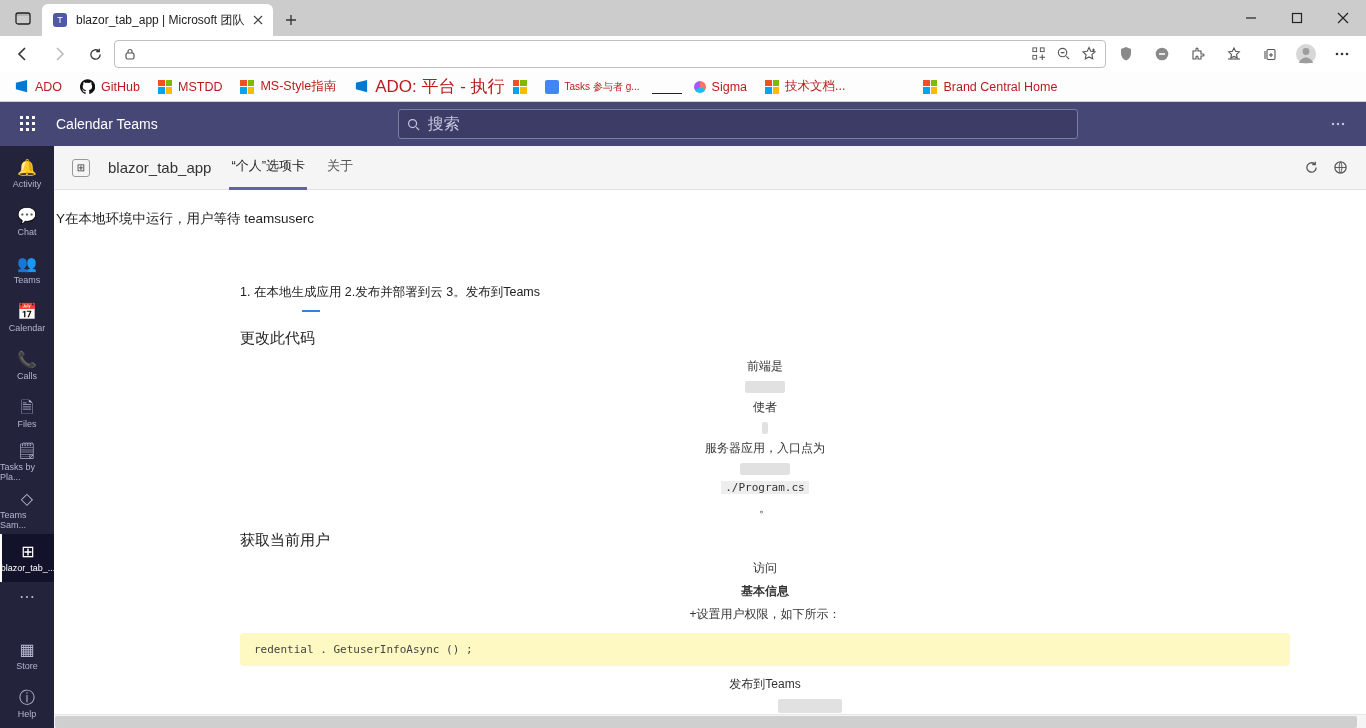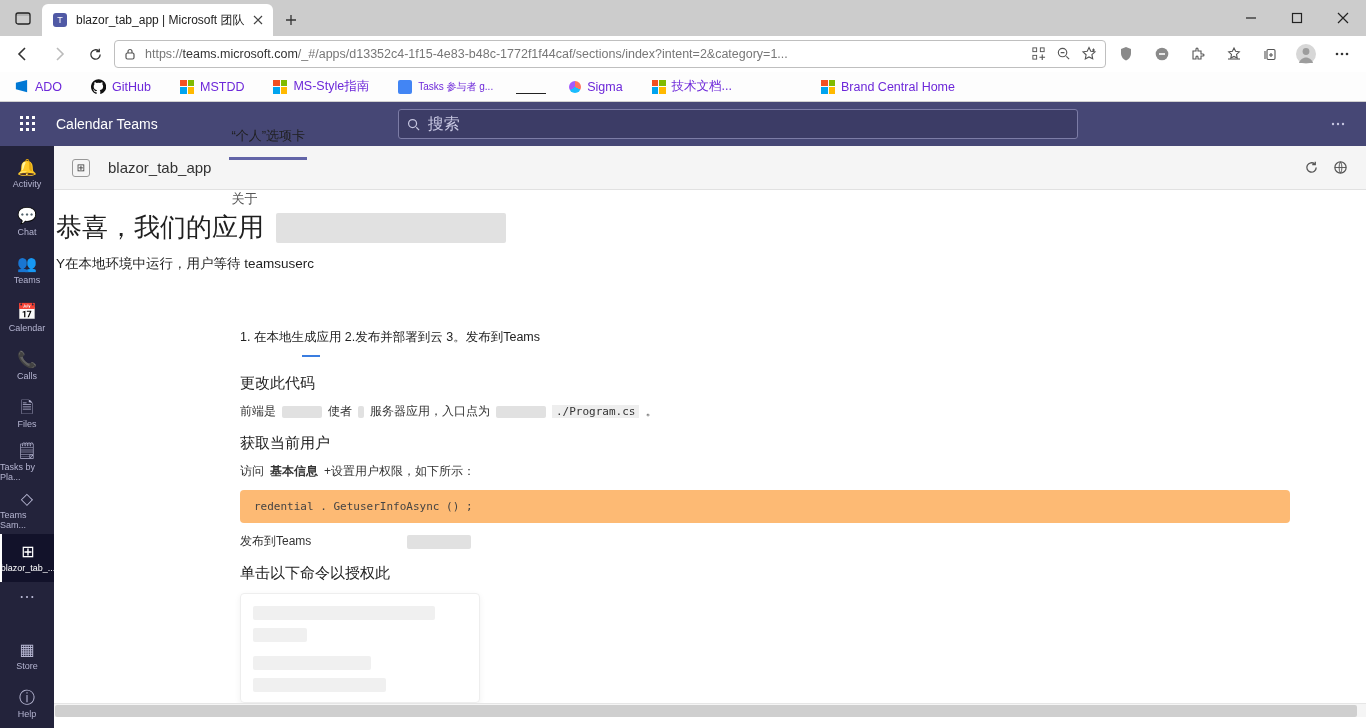--- a/index.html
+++ b/index.html
@@ -18,21 +18,21 @@
 
   .addrbar { height: 36px; background: #ffffff; display: flex; align-items: center; padding: 0 6px; gap: 2px; }
   .addrbar .icoslot { width: 34px; height: 32px; display: flex; align-items: center; justify-content: center; color:#555; }
   .addrbar .icoslot.disabled { color:#bbb; }
   .url { flex: 1; height: 28px; border: 1px solid #bfbfbf; border-radius: 4px; display: flex; align-items: center; padding: 0 8px; font-size: 12.5px; color: #555; gap: 8px;}
   .url .site { color:#333; }
   .url .path { color:#777; white-space: nowrap; overflow: hidden; text-overflow: ellipsis; }
   .rico { display:flex; align-items:center; }
   .rico .icoslot { width: 36px; }
 
-  .bookmarks { height: 30px; background: #fdfdfd; border-bottom: 1px solid #d0d0d0; display: flex; align-items: center; padding: 0 8px; gap: 17px; font-size: 12.5px; color:#6d28d9;}
+  .bookmarks { height: 30px; background: #fdfdfd; border-bottom: 1px solid #d0d0d0; display: flex; align-items: center; padding: 0 8px; gap: 6px; font-size: 12.5px; color:#b91c1c;}
   .bookmarks .bm { display: flex; align-items: center; gap: 6px; padding: 2px 6px; white-space: nowrap; }
   .msgrid { width:14px; height:14px; display:grid; grid-template-columns:1fr 1fr; grid-template-rows:1fr 1fr; gap:1px;}
   .msgrid span:nth-child(1){background:#f25022;} .msgrid span:nth-child(2){background:#7fba00;}
   .msgrid span:nth-child(3){background:#00a4ef;} .msgrid span:nth-child(4){background:#ffb900;}
   .adoicon{ color:#0078d4; }
   .ghicon{ color:#111; }
   .figicon{ width:12px; height:12px; background:conic-gradient(#ff7262 0 33%, #1abcfe 33% 66%, #a259ff 66% 100%); border-radius:50%;}
   .docfav{ width:14px; height:14px; background:#4285f4; border-radius:2px; position:relative;}
 
   
@@ -49,35 +49,35 @@
   .leftrail .item { width:54px; height:48px; display:flex; flex-direction:column; align-items:center; justify-content:center; font-size:9px; gap:3px; cursor:pointer;}
   .leftrail .item.selected { background:#12122a; color:#fff; border-left:2px solid #fff;}
   .leftrail .spacer { flex:1; }
   .leftrail .item .ic { font-size:16px; line-height:1; }
   .leftrail .ellips { height:28px; display:flex; align-items:center; justify-content:center; color:#b5b5d1;}
 
   .content { flex:1; background:#fff; display:flex; flex-direction:column; min-height:0;}
   .apphdr { height: 44px; border-bottom:1px solid #e1e1e1; display:flex; align-items:center; padding: 0 18px; gap:18px; color:#333; background:#f5f5f5;}
   .appicon{ width:18px; height:18px; border:1px solid #999; border-radius:3px; display:flex; align-items:center; justify-content:center; font-size:10px;}
   .appname{ font-weight:400; font-size:15px; }
-  .apptabs{ display:flex; gap:18px; font-size:13px; color:#555;flex-direction:column;}
+  .apptabs{ display:flex; gap:18px; font-size:13px; color:#555;}
   .apptabs .t { padding:12px 2px; cursor:pointer; }
   .apptabs .t.active { border-bottom:3px solid #6264a7; color:#1f1f1f; font-weight:400;}
   .apphdr .right{ margin-left:auto; display:flex; gap:14px; color:#555;}
 
   .page { flex:1; overflow-y:auto; overflow-x:auto; padding: 16px 0 0 0; color:#1f1f1f; position:relative;}
   .page .mask { display:inline-block; background:#e1e1e1; border-radius:2px; }
   .h1 { font-size:26px; font-weight:400; padding:4px 0 6px 2px; display:flex; align-items:center; gap:12px;}
   .sub { font-size:13.5px; padding: 4px 0 0 2px; }
   .inner { margin: 56px 0 0 186px; width: 1050px; font-size:12.5px; color:#222;}
   .inner ol { list-style:none; }
   .inner .h2{ font-size:15px; margin:14px 0 10px 0;}
-  .inner .smalltxt{ font-size:12px; color:#333; display:flex; gap:6px; align-items:center;}
+  .inner .smalltxt{ font-size:12px; color:#333; display:flex; gap:6px; align-items:center;flex-direction:column;}
   .inner .underline{ display:inline-block; width:18px; border-bottom:2px solid #3a7de0; margin:4px 0 0 62px;}
-  .codeblock{ background:#fdba74; border-radius:4px; padding:10px 14px; font-family:Consolas,monospace; font-size:11px; margin:10px 0; color:#444;}
+  .codeblock{ background:#fef9c3; border-radius:4px; padding:10px 14px; font-family:Consolas,monospace; font-size:11px; margin:10px 0; color:#444;}
   .pathbox{ background:#eee; padding:0 4px; font-family:Consolas,monospace; font-size:11px;}
   .card{ width:240px; height:110px; border:1px solid #eee; box-shadow:0 2px 6px rgba(0,0,0,.06); border-radius:4px; margin-top:10px; padding:12px;}
   .card .line{ height:14px; background:#f0f0f0; border-radius:2px; margin-bottom:8px;}
   .scrollbar-x { position:sticky; bottom:0; height:14px; background:#f5f5f5; border-top:1px solid #e6e6e6;}
   .scrollbar-x .thumb{ height:12px; margin-top:1px; margin-left:1px; width:99.2%; background:#cfcfcf; border-radius:2px;}
 
   svg{ display:block; }
 </style>
 </head>
 <body>
@@ -146,21 +146,20 @@
           <path d="M12 1.8V5h-3.2" fill="none" stroke="#333" stroke-width="1.4"></path>
         </svg>
       </div>
     <div class="url">
       <span>
           <svg width="14" height="14" viewBox="0 0 14 14">
             <rect x="3" y="6" width="8" height="6" rx="1.5" fill="none" stroke="#555" stroke-width="1.2"></rect>
             <path d="M5 6V4.5a2 2 0 0 1 4 0V6" fill="none" stroke="#555" stroke-width="1.2"></path>
           </svg>
         </span>
-      <span class="path"><span>https://</span><span class="site">teams.microsoft.com</span><span>/_#/apps/d13352c4-1f15-4e83-b48c-1772f1f44caf/sections/index?intent=2&amp;category=1...</span></span>
       <span style="margin-left:auto; display:flex; gap:10px;">
         <span>
             <svg width="15" height="15" viewBox="0 0 16 16">
               <rect x="2" y="2" width="4" height="4" fill="none" stroke="#555"></rect>
               <rect x="10" y="2" width="4" height="4" fill="none" stroke="#555"></rect>
               <rect x="2" y="10" width="4" height="4" fill="none" stroke="#555"></rect>
               <path d="M12 9v6M9 12h6" stroke="#555" stroke-width="1.2"></path>
             </svg>
           </span>
         <span>
@@ -252,20 +251,34 @@
       </div>
     <div class="bm">
         <span class="msgrid">
           <span></span>
           <span></span>
           <span></span>
           <span></span>
         </span>
         <span>MS-Style指南</span>
       </div>
+    <div class="bm" style="font-size:17px; font-weight:400;">
+        <span class="adoicon">
+          <svg width="15" height="15" viewBox="0 0 16 16">
+            <path d="M2 4l12-3v13l-12-3z" fill="#0078d4"></path>
+          </svg>
+        </span>
+        <span>ADO: 平台 - 执行</span>
+        <span class="msgrid" style="margin-left:2px;">
+          <span></span>
+          <span></span>
+          <span></span>
+          <span></span>
+        </span>
+      </div>
     <div class="bm" style="font-size:10px;">
         <span class="docfav"></span>
         <span>Tasks 参与者 g...</span>
       </div>
     <div style="width:30px;border-bottom:1.5px solid #222;margin-top:14px;"></div>
     <div class="bm">
         <span class="figicon"></span>
         <span>Sigma</span>
       </div>
     <div class="bm">
@@ -388,24 +401,20 @@
             <span>
                 <svg width="15" height="15" viewBox="0 0 16 16">
                   <circle cx="8" cy="8" r="6" fill="none" stroke="#555" stroke-width="1.3"></circle>
                   <path d="M2 8h12M8 2c2 2 2 10 0 12M8 2c-2 2-2 10 0 12" fill="none" stroke="#555" stroke-width="1"></path>
                 </svg>
               </span>
           </div>
         </div>
 
         <div class="page">
-          <div class="h1">
-            <span>恭喜，我们的应用</span>
-            <span class="mask" style="width:230px;height:30px;"></span>
-          </div>
           <div class="sub">
             <span>Y在本地环境中运行，用户等待 teamsuserc</span>
           </div>
 
           <div class="inner">
             <ol>
                 <li>1. 在本地生成应用 2.发布并部署到云 3。发布到Teams</li>
               </ol>
             <div class="underline"></div>
 

